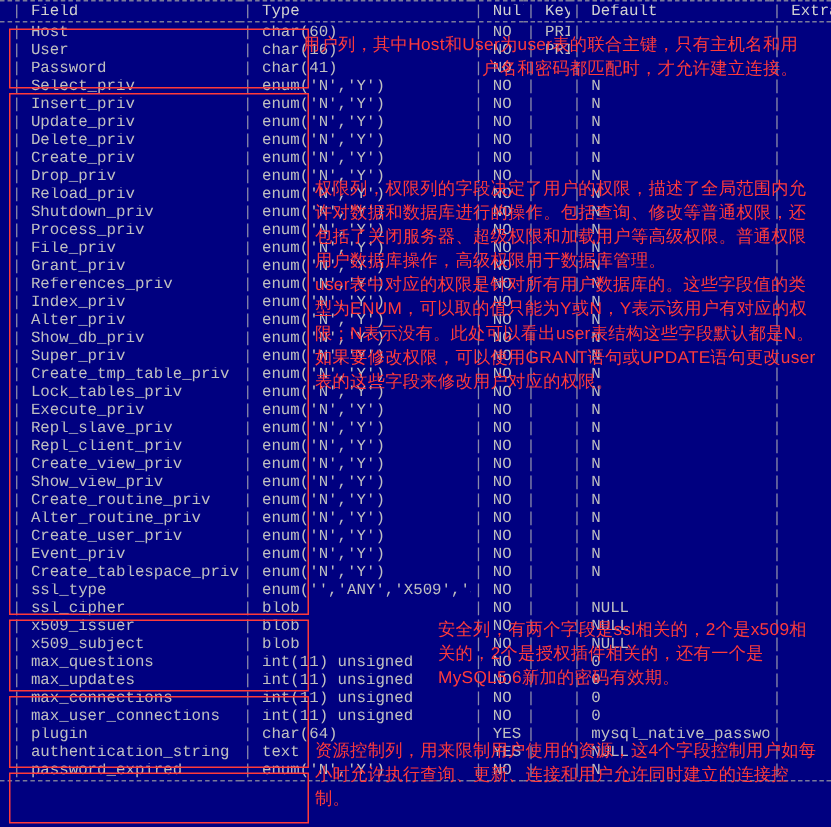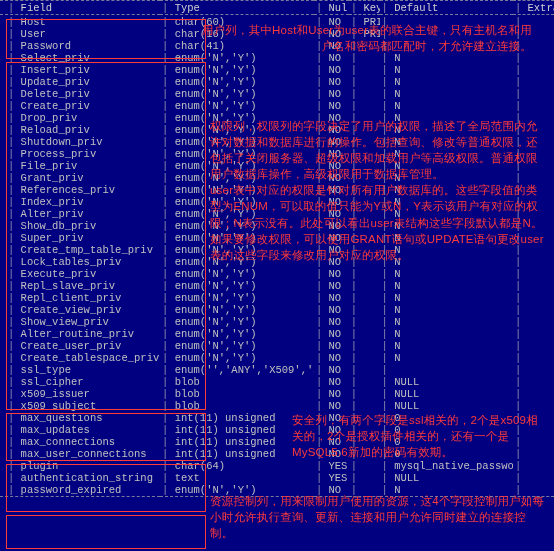--- a/index.html
+++ b/index.html
@@ -288,29 +288,45 @@
       </tr>
       <tr>
         <td class="c-field"><span class="vbar">| </span>Show_view_priv</td>
         <td class="c-type"><span class="vbar">| </span>enum('N','Y')</td>
         <td class="c-null"><span class="vbar">| </span>NO</td>
         <td class="c-key"><span class="vbar">| </span></td>
         <td class="c-default"><span class="vbar">| </span>N</td>
         <td class="c-extra"><span class="vbar">| </span></td>
       </tr>
       <tr>
+        <td class="c-field"><span class="vbar">| </span>Create_routine_priv</td>
+        <td class="c-type"><span class="vbar">| </span>enum('N','Y')</td>
+        <td class="c-null"><span class="vbar">| </span>NO</td>
+        <td class="c-key"><span class="vbar">| </span></td>
+        <td class="c-default"><span class="vbar">| </span>N</td>
+        <td class="c-extra"><span class="vbar">| </span></td>
+      </tr>
+      <tr>
         <td class="c-field"><span class="vbar">| </span>Alter_routine_priv</td>
         <td class="c-type"><span class="vbar">| </span>enum('N','Y')</td>
         <td class="c-null"><span class="vbar">| </span>NO</td>
         <td class="c-key"><span class="vbar">| </span></td>
         <td class="c-default"><span class="vbar">| </span>N</td>
         <td class="c-extra"><span class="vbar">| </span></td>
       </tr>
       <tr>
         <td class="c-field"><span class="vbar">| </span>Create_user_priv</td>
+        <td class="c-type"><span class="vbar">| </span>enum('N','Y')</td>
+        <td class="c-null"><span class="vbar">| </span>NO</td>
+        <td class="c-key"><span class="vbar">| </span></td>
+        <td class="c-default"><span class="vbar">| </span>N</td>
+        <td class="c-extra"><span class="vbar">| </span></td>
+      </tr>
+      <tr>
+        <td class="c-field"><span class="vbar">| </span>Event_priv</td>
         <td class="c-type"><span class="vbar">| </span>enum('N','Y')</td>
         <td class="c-null"><span class="vbar">| </span>NO</td>
         <td class="c-key"><span class="vbar">| </span></td>
         <td class="c-default"><span class="vbar">| </span>N</td>
         <td class="c-extra"><span class="vbar">| </span></td>
       </tr>
       <tr>
         <td class="c-field"><span class="vbar">| </span>Create_tablespace_priv</td>
         <td class="c-type"><span class="vbar">| </span>enum('N','Y')</td>
         <td class="c-null"><span class="vbar">| </span>NO</td>

